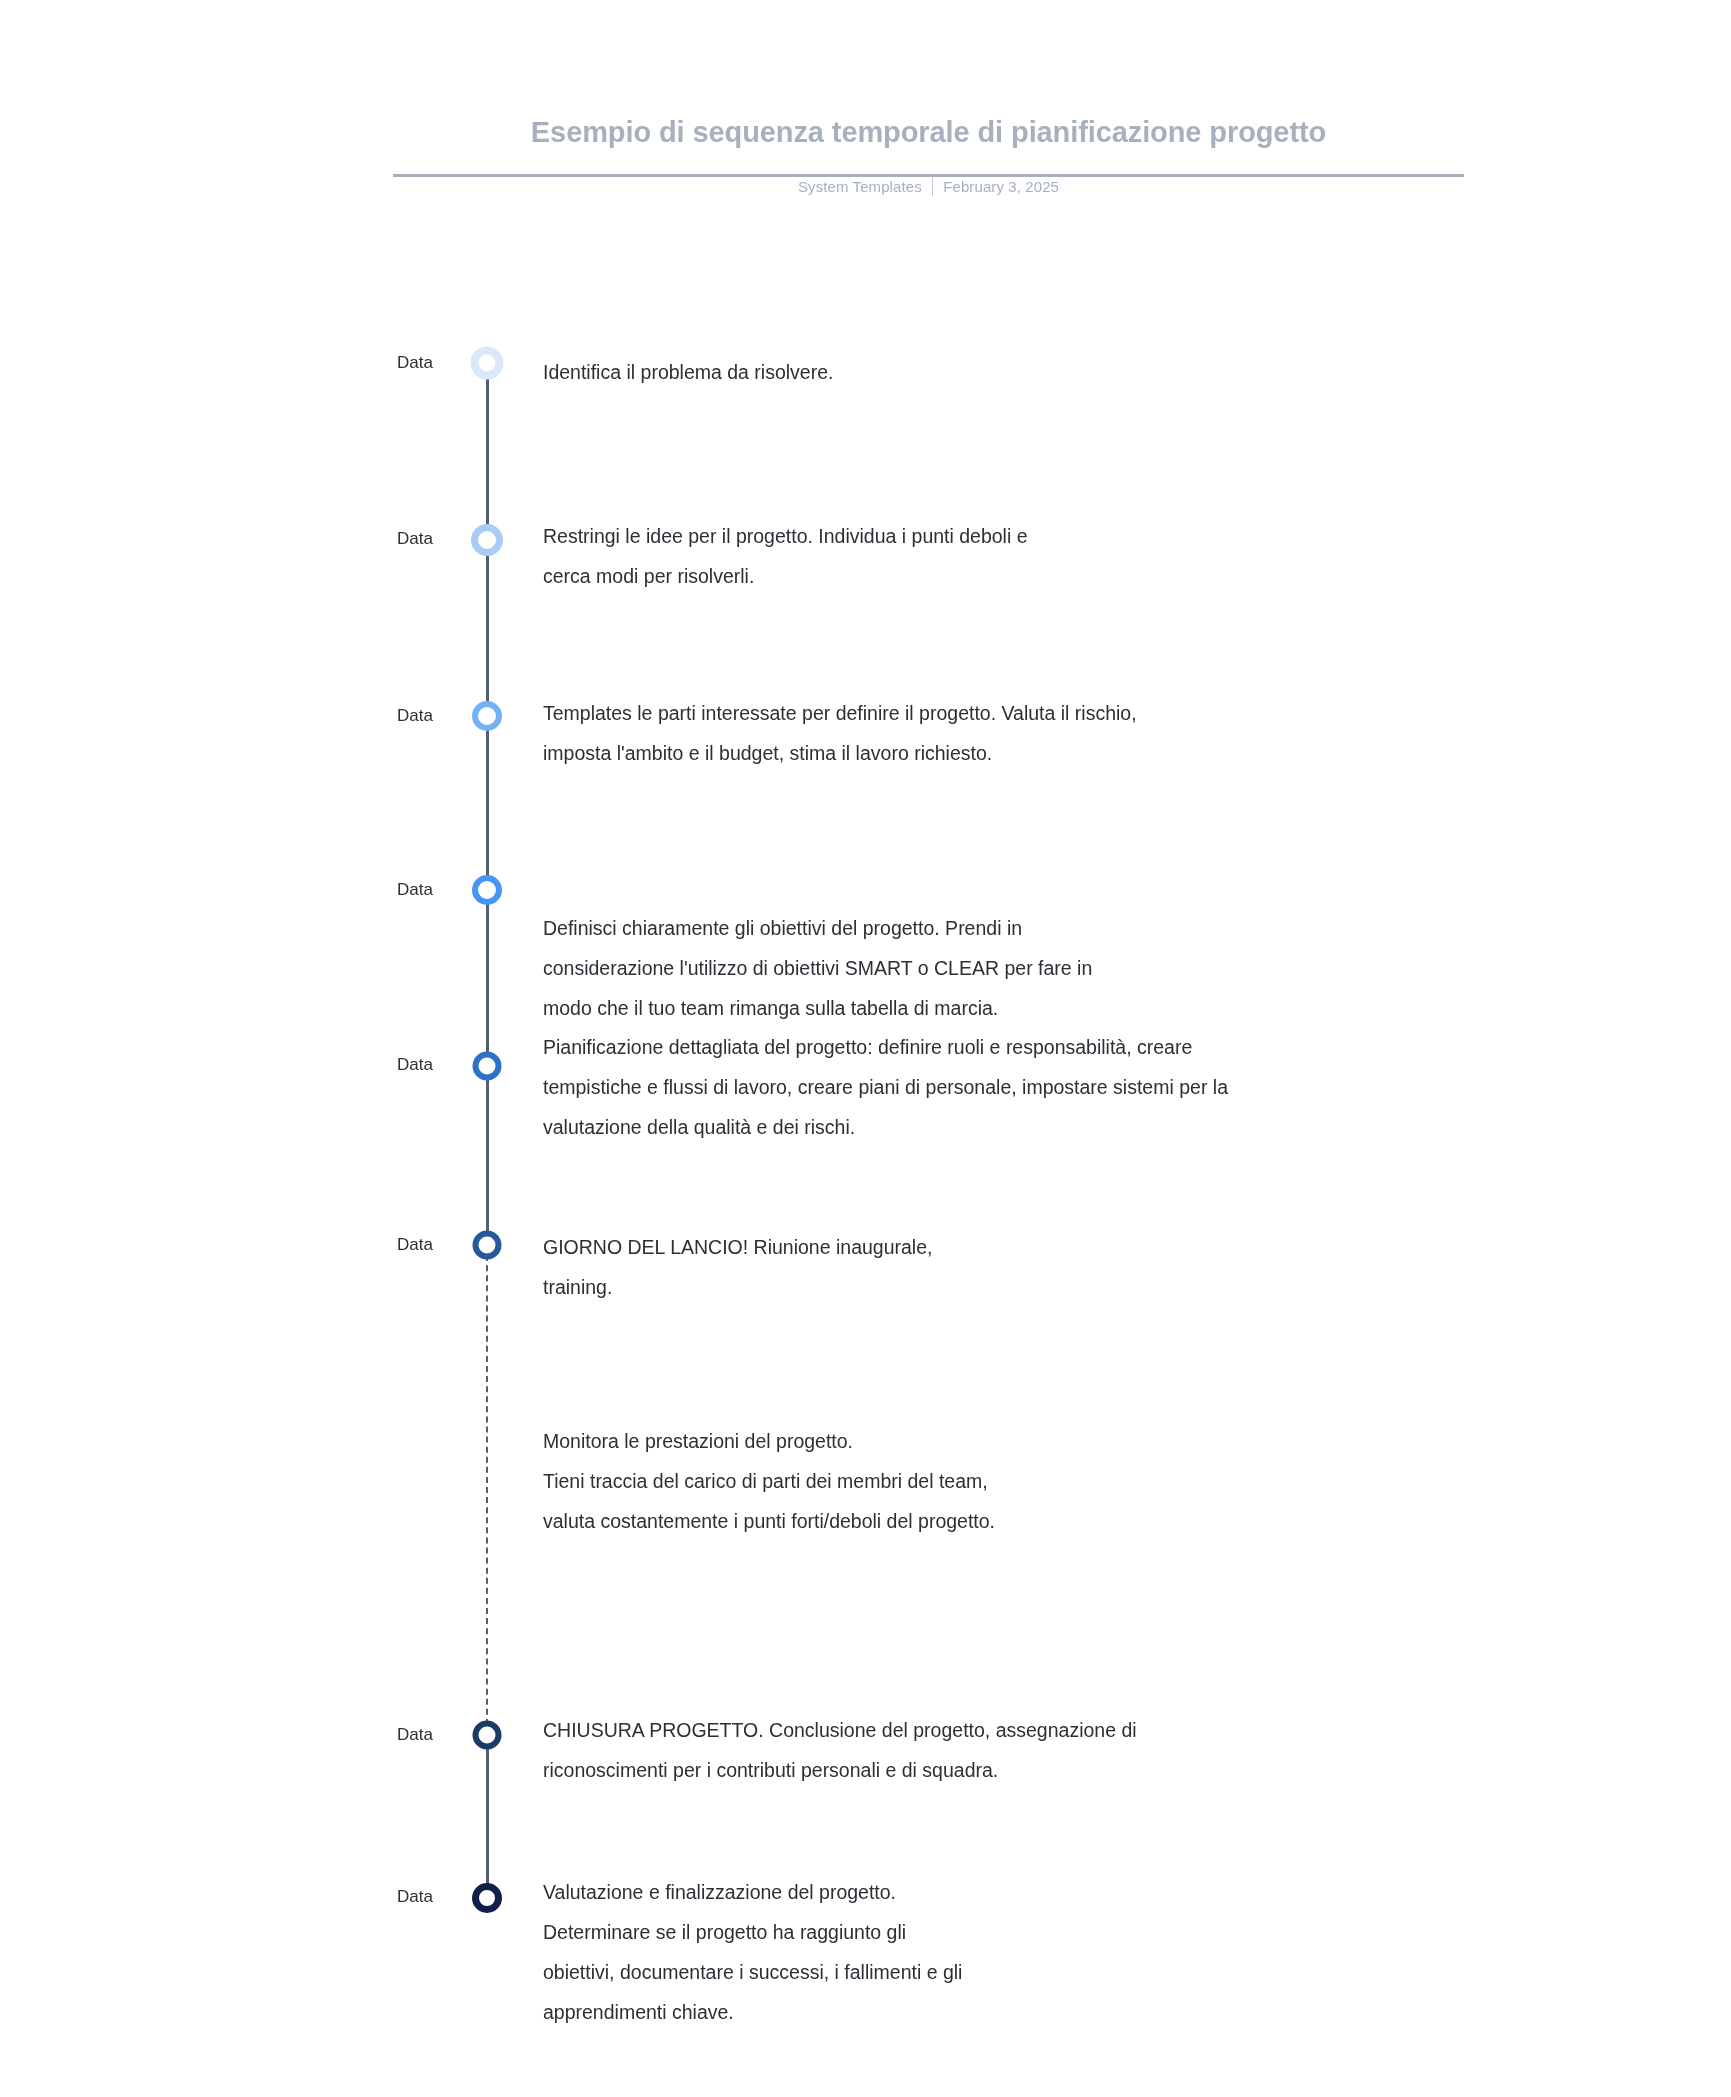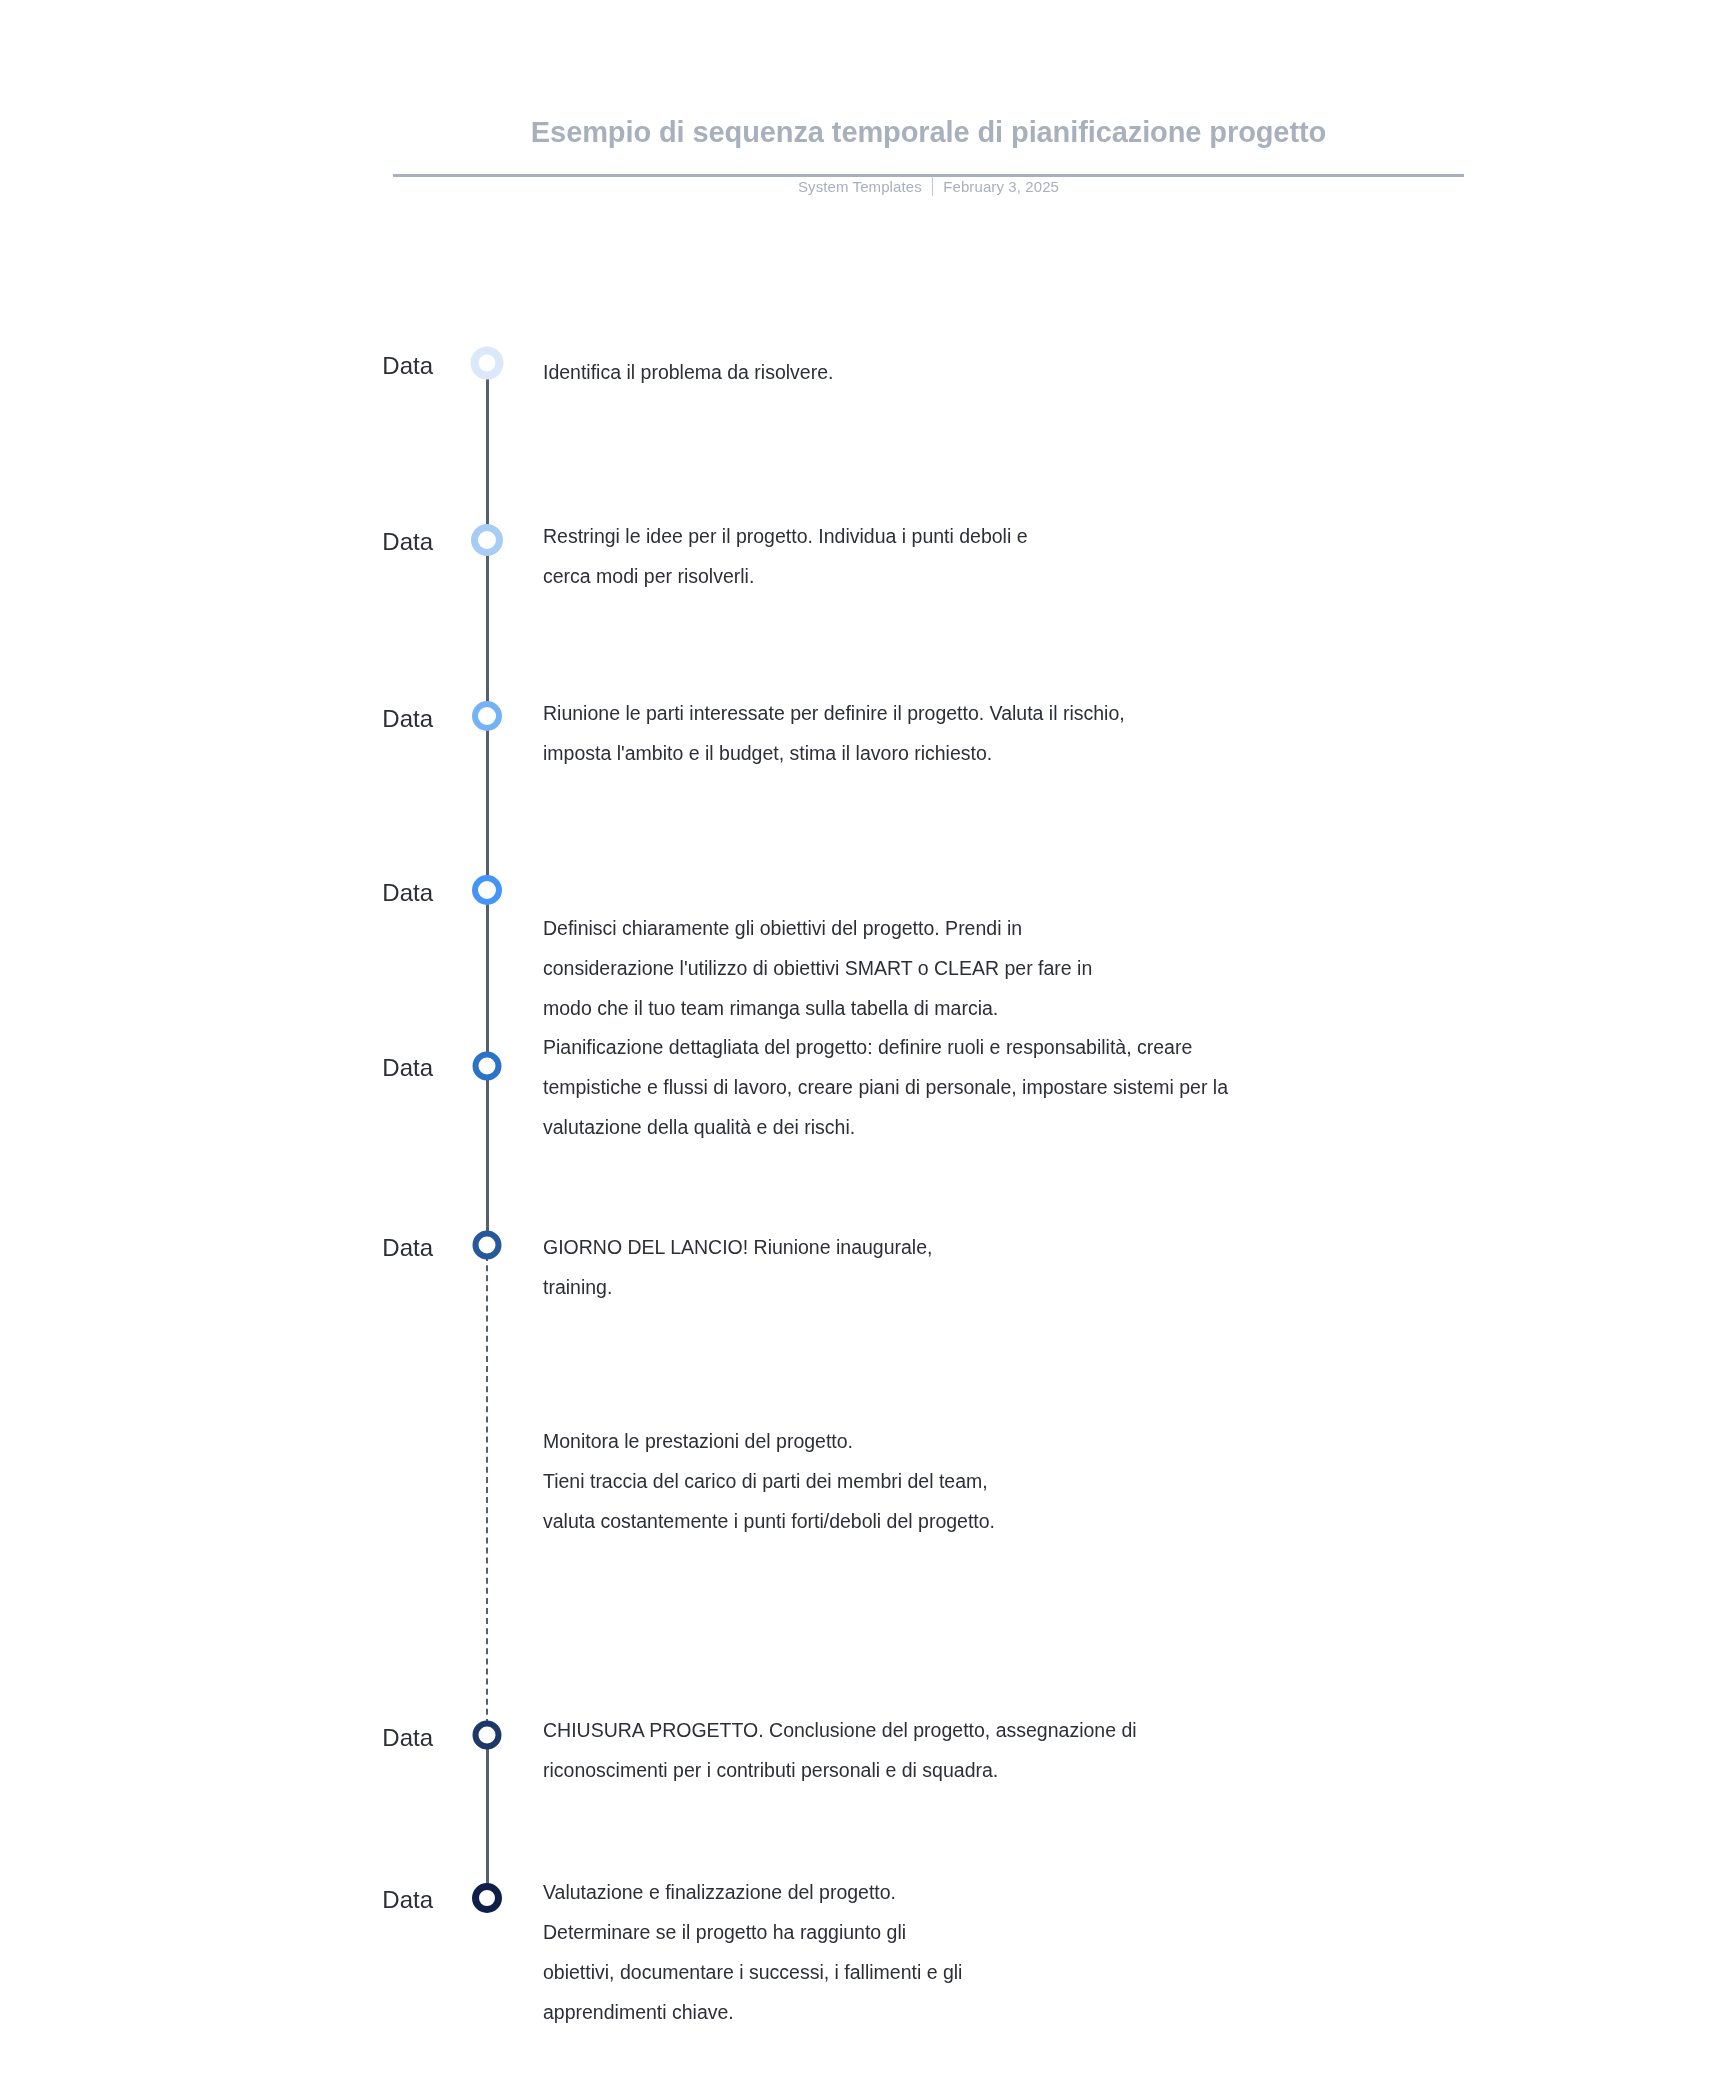--- a/index.html
+++ b/index.html
@@ -78,21 +78,21 @@
   .tl-row {
     position: absolute;
     left: 0;
     width: 1732px;
   }
   .tl-date {
     position: absolute;
     left: 303px;
     width: 130px;
     text-align: right;
-    font-size: 24px;
+    font-size: 17px;
     color: #2c2f35;
     line-height: 1;
   }
   .tl-marker {
     position: absolute;
     left: 487px;
     border-radius: 50%;
     background: #ffffff;
     box-sizing: border-box;
     transform: translate(-50%, -50%);
@@ -130,21 +130,21 @@
     </div>
     <div class="tl-row" style="top: 0px;">
       <div class="tl-date" style="top: 530px;">Data</div>
       <div class="tl-marker" style="width: 32px; height: 32px; border: 7.2px solid rgb(168, 205, 245); top: 540px;"></div>
       <div class="tl-text" style="top: 516px;">Restringi le idee per il progetto. Individua i punti deboli e
 cerca modi per risolverli.</div>
     </div>
     <div class="tl-row" style="top: 0px;">
       <div class="tl-date" style="top: 707px;">Data</div>
       <div class="tl-marker" style="width: 30px; height: 30px; border: 6.5px solid rgb(115, 179, 245); top: 716px;"></div>
-      <div class="tl-text" style="top: 693px;">Riunione le parti interessate per definire il progetto. Valuta il rischio,
+      <div class="tl-text" style="top: 693px;">Templates le parti interessate per definire il progetto. Valuta il rischio,
 imposta l'ambito e il budget, stima il lavoro richiesto.</div>
     </div>
     <div class="tl-row" style="top: 0px;">
       <div class="tl-date" style="top: 881px;">Data</div>
       <div class="tl-marker" style="width: 30px; height: 30px; border: 6.5px solid rgb(69, 148, 248); top: 890px;"></div>
       <div class="tl-text" style="top: 908px;">Definisci chiaramente gli obiettivi del progetto. Prendi in
 considerazione l'utilizzo di obiettivi SMART o CLEAR per fare in
 modo che il tuo team rimanga sulla tabella di marcia.</div>
     </div>
     <div class="tl-row" style="top: 0px;">

